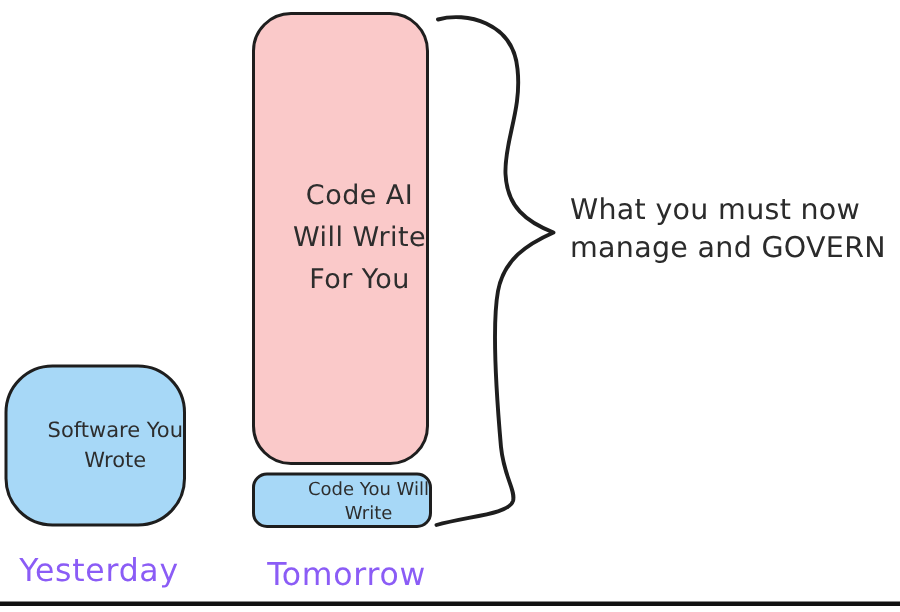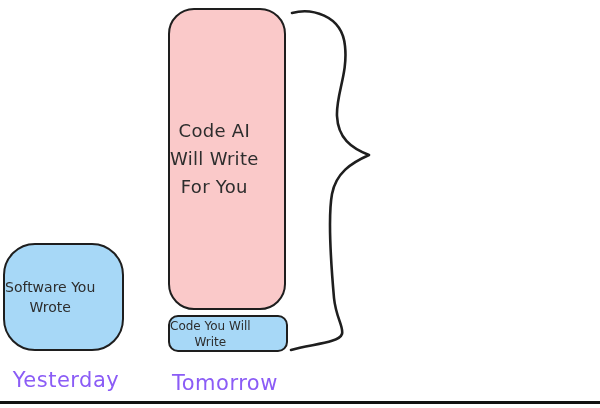--- a/index.html
+++ b/index.html
@@ -15,21 +15,21 @@
     overflow:hidden;
     font-family:"DejaVu Sans", sans-serif;
     color:#2d2d2d;
   }
   .box{
     position:absolute;
     box-sizing:border-box;
     border:2.5px solid var(--ink);
     display:flex;
     align-items:center;
-    justify-content:flex-start;
+    justify-content:flex-end;
     text-align:center;
     white-space:pre-line;
   }
   .box-ai{
     left:168px;top:8px;width:118px;height:302px;
     background:var(--ai-fill);
     border-radius:26px;
     font-size:18px;line-height:28px;
     letter-spacing:0.3px;
   }
@@ -46,21 +46,21 @@
     font-size:14px;line-height:20px;
   }
   .caption{
     position:absolute;
     font-size:21px;
     letter-spacing:0.5px;
     white-space:nowrap;
     color:#8b5cf6;
   }
   .caption-yesterday{left:11px;top:368px;width:110px;text-align:center;}
-  .caption-tomorrow{left:172px;top:371px;width:112px;text-align:left;}
+  .caption-tomorrow{left:172px;top:371px;width:112px;text-align:right;}
   .brace-svg{
     position:absolute;left:0;top:0;width:600px;height:408px;
     pointer-events:none;
   }
   .brace-svg path{
     fill:none;
     stroke:var(--ink);
     stroke-width:2.6;
     stroke-linecap:round;
     stroke-linejoin:round;
@@ -108,16 +108,18 @@
     <path d="M 292 13
              C 310 8, 342 14, 345 46
              C 348 74, 336 94, 337 116
              C 338 138, 351 148, 369 155
              C 351 163, 336 173, 332 194
              C 328 216, 331 264, 334 298
              C 336 318, 344 327, 342 334
              C 339 343, 312 344, 291 350"></path>
   </svg>
 
+  <div class="brace-label">What you must now
+manage and GOVERN</div>
 
   <div class="bottom-rule"></div>
 
 </div>
 
 </body></html>

